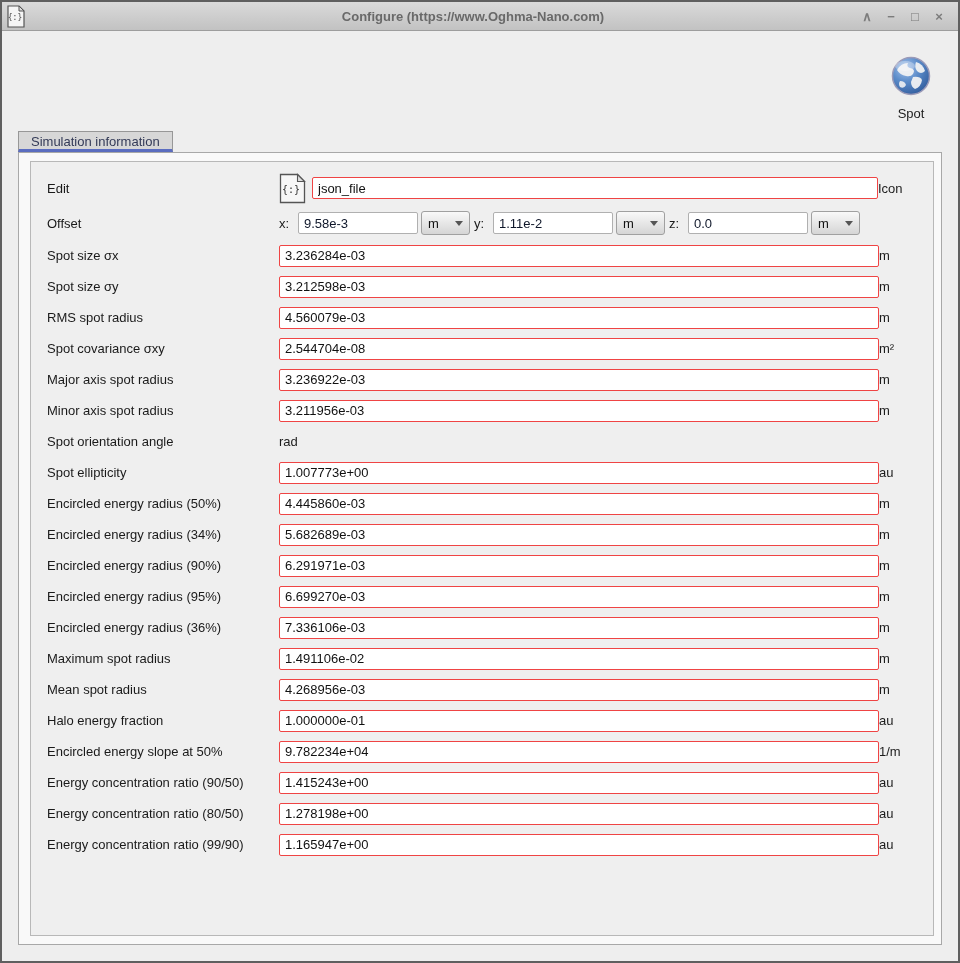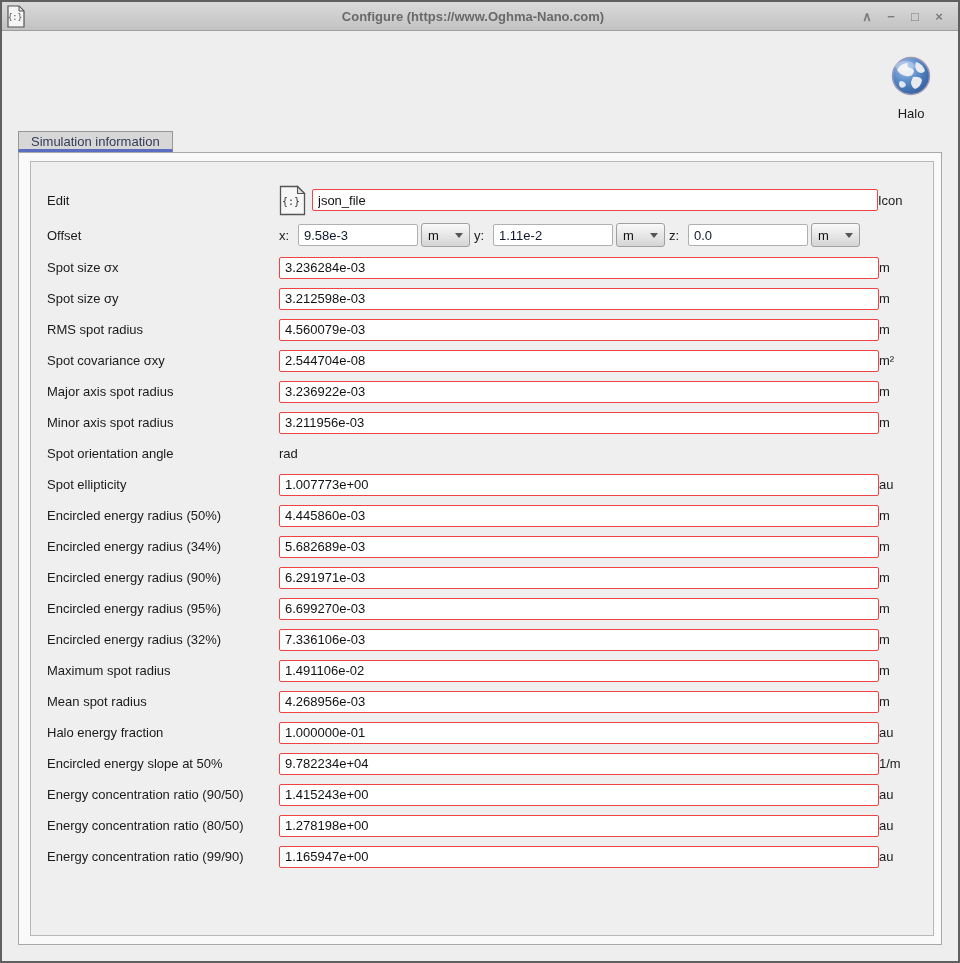--- a/index.html
+++ b/index.html
@@ -58,21 +58,21 @@
   .panel {
     margin:0 16px; width:924px; height:793px;
     border:1px solid #a8a8a8;
     background:#f9f9f9;
     padding:8px 7px 8px 11px;
   }
   .scrollarea {
     width:100%; height:100%;
     border:1px solid #b8b8b8;
     background:#efefef;
-    padding-top:20px;
+    padding-top:8px;
     overflow:hidden;
   }
 
   
   .frow {
     display:flex; align-items:center;
     height:31px; padding-left:16px;
     font-size:13px; color:#1a1a1a;
   }
   .frow.edit-row { height:36px; }
@@ -150,21 +150,21 @@
           </radialGradient>
         </defs>
         <circle cx="21" cy="21" r="18.5" fill="url(#gb)" stroke="#9a9ab8" stroke-width="1.5"></circle>
         <path d="M7 15 q4-7 11-7 q-2 4 2 5 q6 1 3 6 q-2 3-7 2 q-6-1-9-6z" fill="#f4f4f4" opacity="0.92"></path>
         <path d="M26 7 q7 2 9 9 q-4 4-8 0 q-3-4-1-9z" fill="#f4f4f4" opacity="0.92"></path>
         <path d="M23 22 q7-1 9 3 q-1 7-7 9 q-4-2-4-7z" fill="#f4f4f4" opacity="0.92"></path>
         <path d="M10 26 q5 0 6 4 q-2 4-6 2 q-2-3 0-6z" fill="#f4f4f4" opacity="0.88"></path>
         <ellipse cx="15" cy="11" rx="10" ry="5" fill="#ffffff" opacity="0.30"></ellipse>
       </svg>
     </span>
-    <div class="help-label">Halo</div>
+    <div class="help-label">Spot</div>
   </div>
 
   <div class="tabbar">
     <span class="tab">Simulation information</span>
   </div>
 
   <div class="panel">
     <div class="scrollarea">
 
       <div class="frow edit-row">
@@ -259,21 +259,21 @@
             <span class="flabel">Encircled energy radius (90%)</span>
             <input class="field-input" value="6.291971e-03" style="">
             <span class="funit">m</span>
           </div>
           <div class="frow">
             <span class="flabel">Encircled energy radius (95%)</span>
             <input class="field-input" value="6.699270e-03" style="">
             <span class="funit">m</span>
           </div>
           <div class="frow">
-            <span class="flabel">Encircled energy radius (32%)</span>
+            <span class="flabel">Encircled energy radius (36%)</span>
             <input class="field-input" value="7.336106e-03" style="">
             <span class="funit">m</span>
           </div>
           <div class="frow">
             <span class="flabel">Maximum spot radius</span>
             <input class="field-input" value="1.491106e-02" style="">
             <span class="funit">m</span>
           </div>
           <div class="frow">
             <span class="flabel">Mean spot radius</span>

